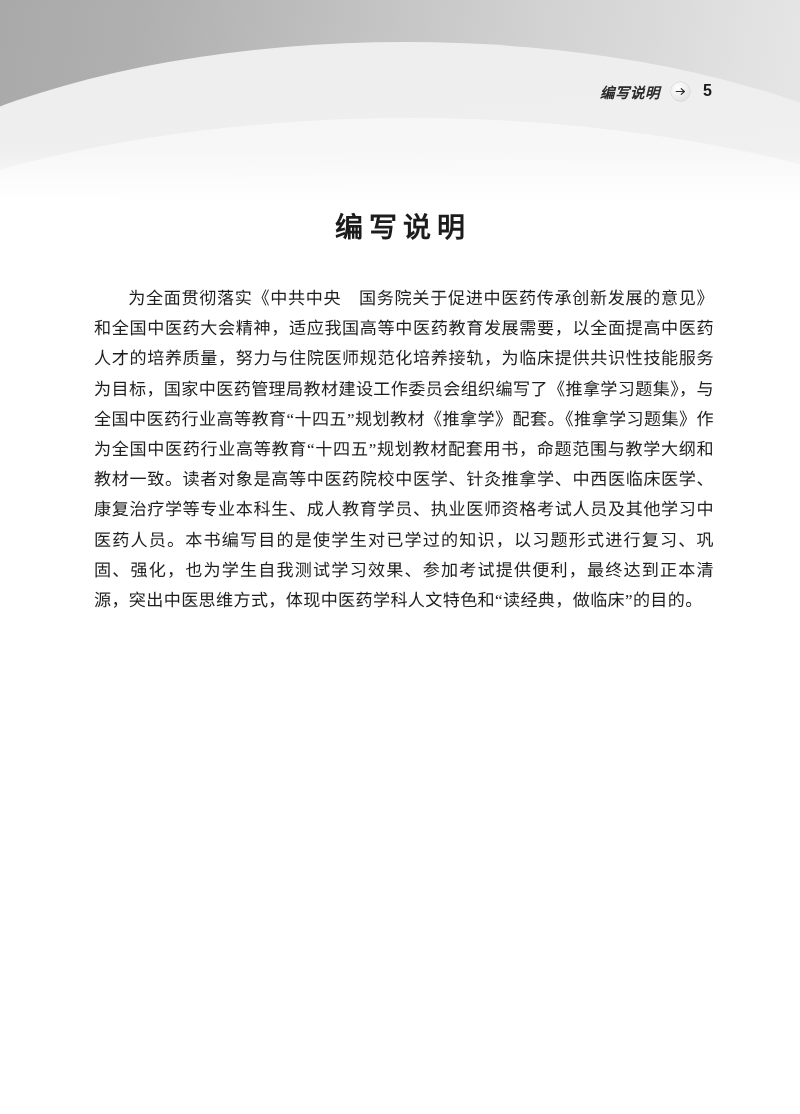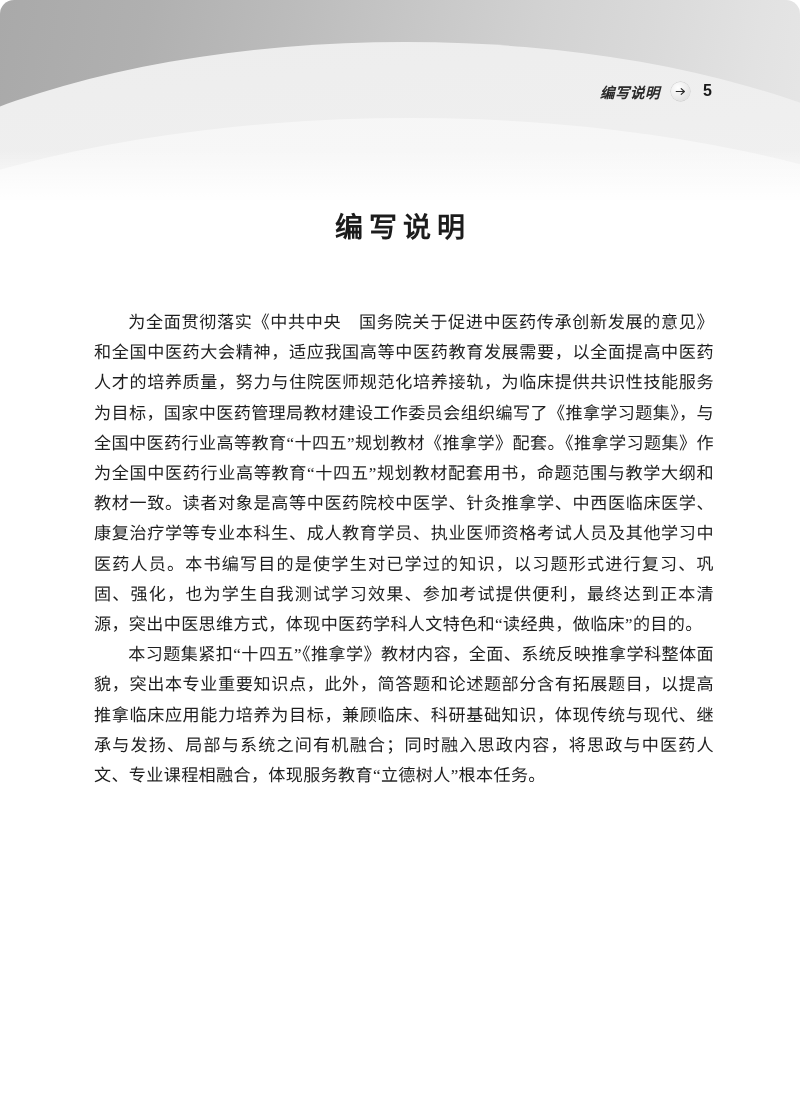--- a/index.html
+++ b/index.html
@@ -8,21 +8,20 @@
     padding: 0;
     background: #ffffff;
   }
   .page {
     position: relative;
     width: 800px;
     height: 1114px;
     background: #ffffff;
     overflow: hidden;
     font-family: "Liberation Serif", "DejaVu Serif", serif;
-    border-radius: 14px;
   }
 
   
   .header-deco {
     position: absolute;
     left: 0;
     top: 0;
     width: 800px;
     height: 200px;
     overflow: hidden;
@@ -134,21 +133,21 @@
     letter-spacing: 6px;
     color: #1c1c1c;
     text-indent: 6px;
     z-index: 4;
   }
 
   
   .body-text {
     position: absolute;
     left: 94px;
-    top: 308px;
+    top: 284px;
     width: 620px;
     z-index: 3;
   }
   .para {
     margin: 0;
     font-family: "Liberation Serif", "DejaVu Serif", serif;
     font-size: 17.1px;
     line-height: 30.2px;
     color: #1e1e1e;
     text-align: justify;
@@ -177,16 +176,15 @@
         <path d="M2.2 6.5 H10.2 M7.2 3.6 L10.4 6.5 L7.2 9.4" fill="none" stroke="#2a2a2a" stroke-width="1.15" stroke-linecap="round" stroke-linejoin="round"></path>
       </svg>
     </span>
     <span class="rh-page">5</span>
   </div>
 
   <h1 class="doc-title">编写说明</h1>
 
   <div class="body-text">
     <p class="para">为全面贯彻落实《中共中央　国务院关于促进中医药传承创新发展的意见》和全国中医药大会精神，适应我国高等中医药教育发展需要，以全面提高中医药人才的培养质量，努力与住院医师规范化培养接轨，为临床提供共识性技能服务为目标，国家中医药管理局教材建设工作委员会组织编写了《推拿学习题集》，与全国中医药行业高等教育“十四五”规划教材《推拿学》配套。《推拿学习题集》作为全国中医药行业高等教育“十四五”规划教材配套用书，命题范围与教学大纲和教材一致。读者对象是高等中医药院校中医学、针灸推拿学、中西医临床医学、康复治疗学等专业本科生、成人教育学员、执业医师资格考试人员及其他学习中医药人员。本书编写目的是使学生对已学过的知识，以习题形式进行复习、巩固、强化，也为学生自我测试学习效果、参加考试提供便利，最终达到正本清源，突出中医思维方式，体现中医药学科人文特色和“读经典，做临床”的目的。</p>
-    <p class="para">本习题集紧扣“十四五”《推拿学》教材内容，全面、系统反映推拿学科整体面貌，突出本专业重要知识点，此外，简答题和论述题部分含有拓展题目，以提高推拿临床应用能力培养为目标，兼顾临床、科研基础知识，体现传统与现代、继承与发扬、局部与系统之间有机融合；同时融入思政内容，将思政与中医药人文、专业课程相融合，体现服务教育“立德树人”根本任务。</p>
   </div>
 
 </div>
 
 </body></html>

